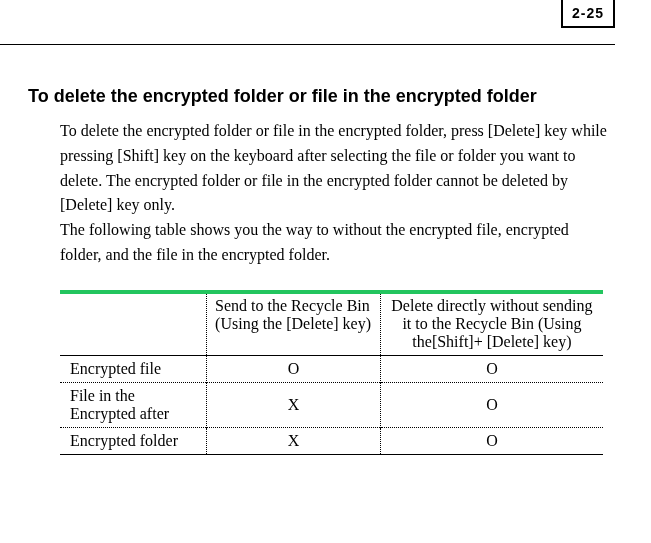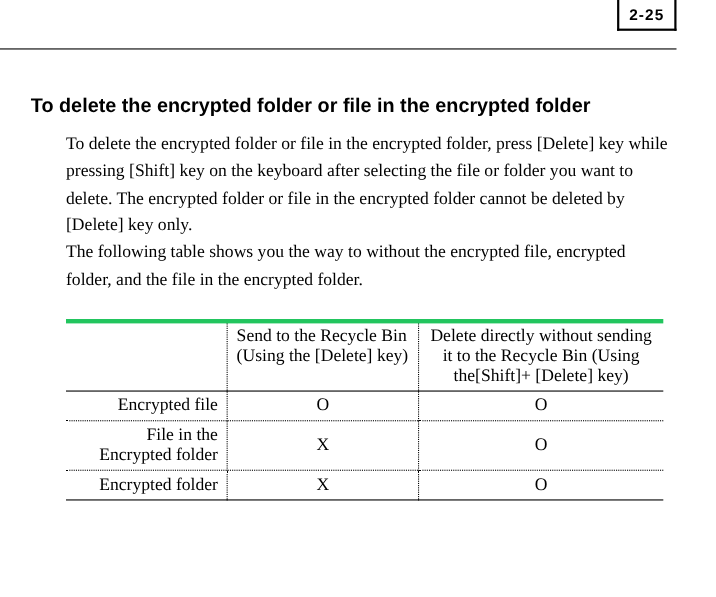--- a/index.html
+++ b/index.html
@@ -90,21 +90,20 @@
   }
   tbody td.col-recycle,
   tbody td.col-direct {
     text-align: center;
   }
   tbody tr + tr td {
     border-top: 1px dotted #000;
   }
   td.col-label {
     padding-left: 10px;
-    text-align: right;
   }
   .col-label { width: 27%; }
   .col-recycle { width: 32%; }
   .col-direct { width: 41%; }
 </style>
 </head>
 <body>
 
 <div class="page">
 
@@ -133,21 +132,21 @@
             <th class="col-direct">Delete directly without sending it to the Recycle Bin (Using the[Shift]+ [Delete] key)</th>
           </tr>
         </thead>
         <tbody>
           <tr>
             <td class="col-label">Encrypted file</td>
             <td class="col-recycle">O</td>
             <td class="col-direct">O</td>
           </tr>
           <tr>
-            <td class="col-label">File in the Encrypted folder</td>
+            <td class="col-label">File in the Encrypted after</td>
             <td class="col-recycle">X</td>
             <td class="col-direct">O</td>
           </tr>
           <tr>
             <td class="col-label">Encrypted folder</td>
             <td class="col-recycle">X</td>
             <td class="col-direct">O</td>
           </tr>
         </tbody>
       </table>

